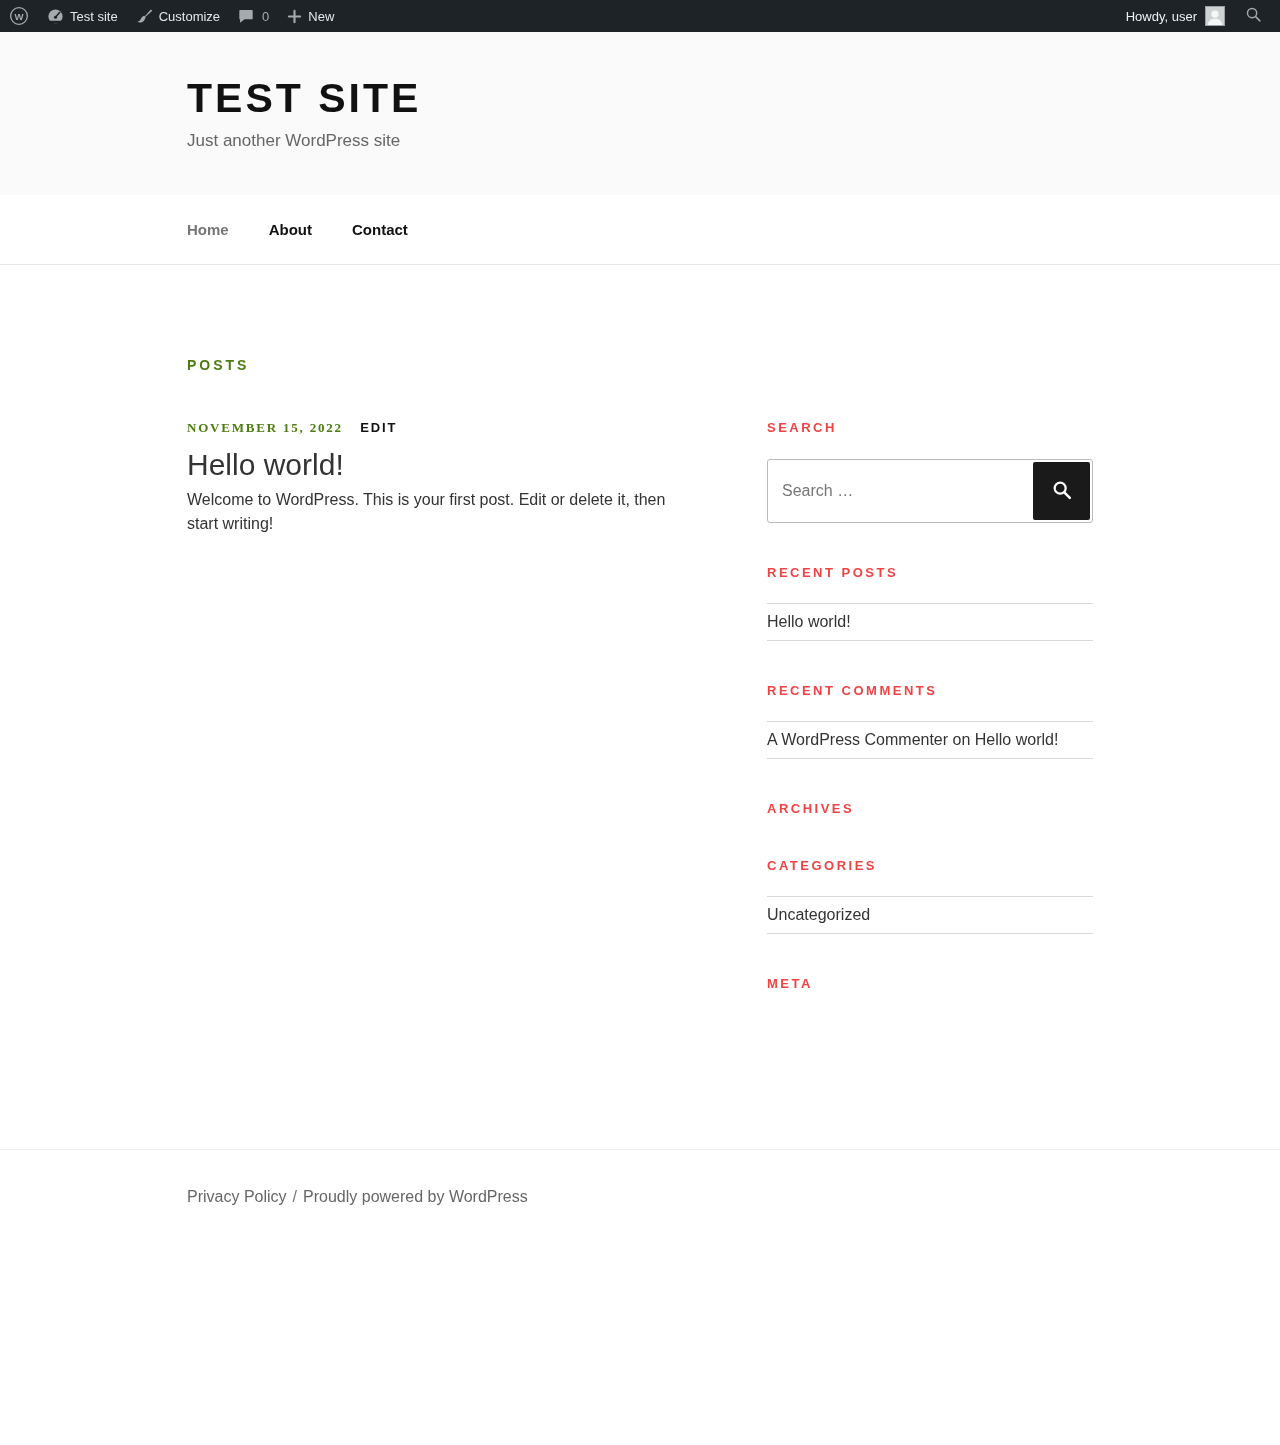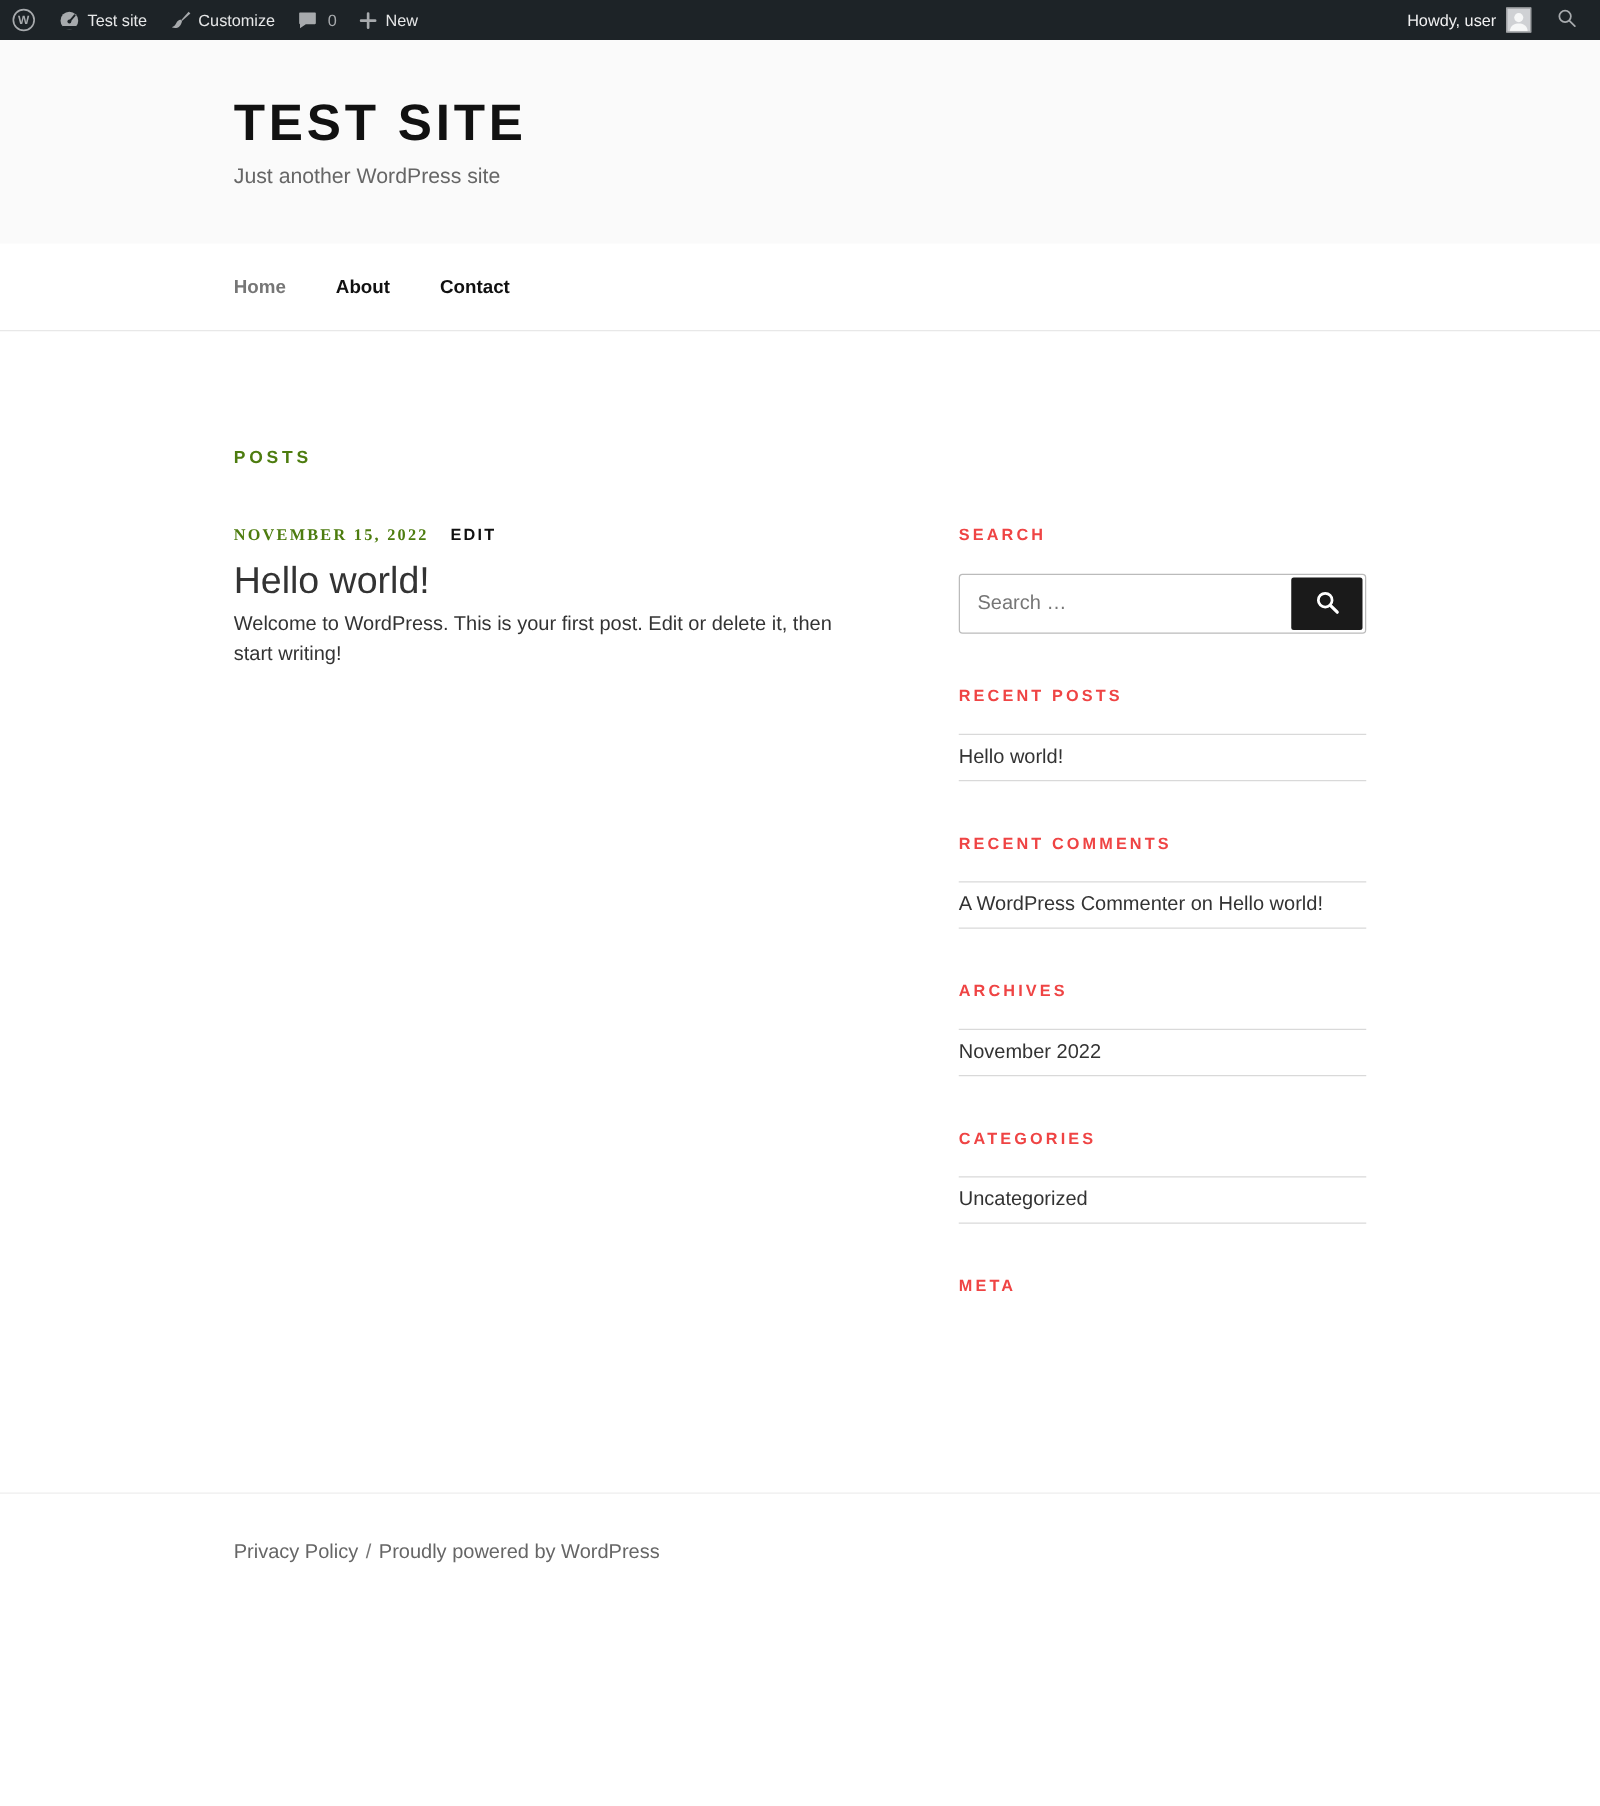--- a/index.html
+++ b/index.html
@@ -66,21 +66,21 @@
   .widget-title {
     font-size: 13px; font-weight: 800; letter-spacing: 2.5px; color: #ef4444;
     margin-bottom: 23px;
   }
   .widget-list { list-style: none; border-top: 1px solid #d9d9d9; }
   .widget-list li { border-bottom: 1px solid #d9d9d9; padding: 9px 0; font-size: 16px; color: #333; }
   .widget-list li a { color: #333; }
 
   .search-form { position: relative; margin-top: 24px; }
   .search-input {
-    width: 100%; height: 48px; border: 1px solid #bbb; border-radius: 3px;
+    width: 100%; height: 64px; border: 1px solid #bbb; border-radius: 3px;
     padding: 0 70px 0 14px; font-size: 16px; color: #333; background: #fff;
     font-family: "Liberation Sans", sans-serif; outline: none;
   }
   .search-input::placeholder { color: #767676; opacity: 1; }
   .search-submit {
     position: absolute; top: 3px; right: 3px; bottom: 3px; width: 57px;
     background: #1a1a1a; border: 0; border-radius: 2px; cursor: pointer;
     display: flex; align-items: center; justify-content: center; color: #fff;
   }
 
@@ -219,23 +219,20 @@
 
       <section class="widget">
         <h4 class="widget-title">RECENT COMMENTS</h4>
         <ul class="widget-list">
           <li><a>A WordPress Commenter</a><span> on </span><a>Hello world!</a></li>
         </ul>
       </section>
 
       <section class="widget">
         <h4 class="widget-title">ARCHIVES</h4>
-        <ul class="widget-list">
-          <li><a>November 2022</a></li>
-        </ul>
       </section>
 
       <section class="widget">
         <h4 class="widget-title">CATEGORIES</h4>
         <ul class="widget-list">
           <li><a>Uncategorized</a></li>
         </ul>
       </section>
 
       <section class="widget">

